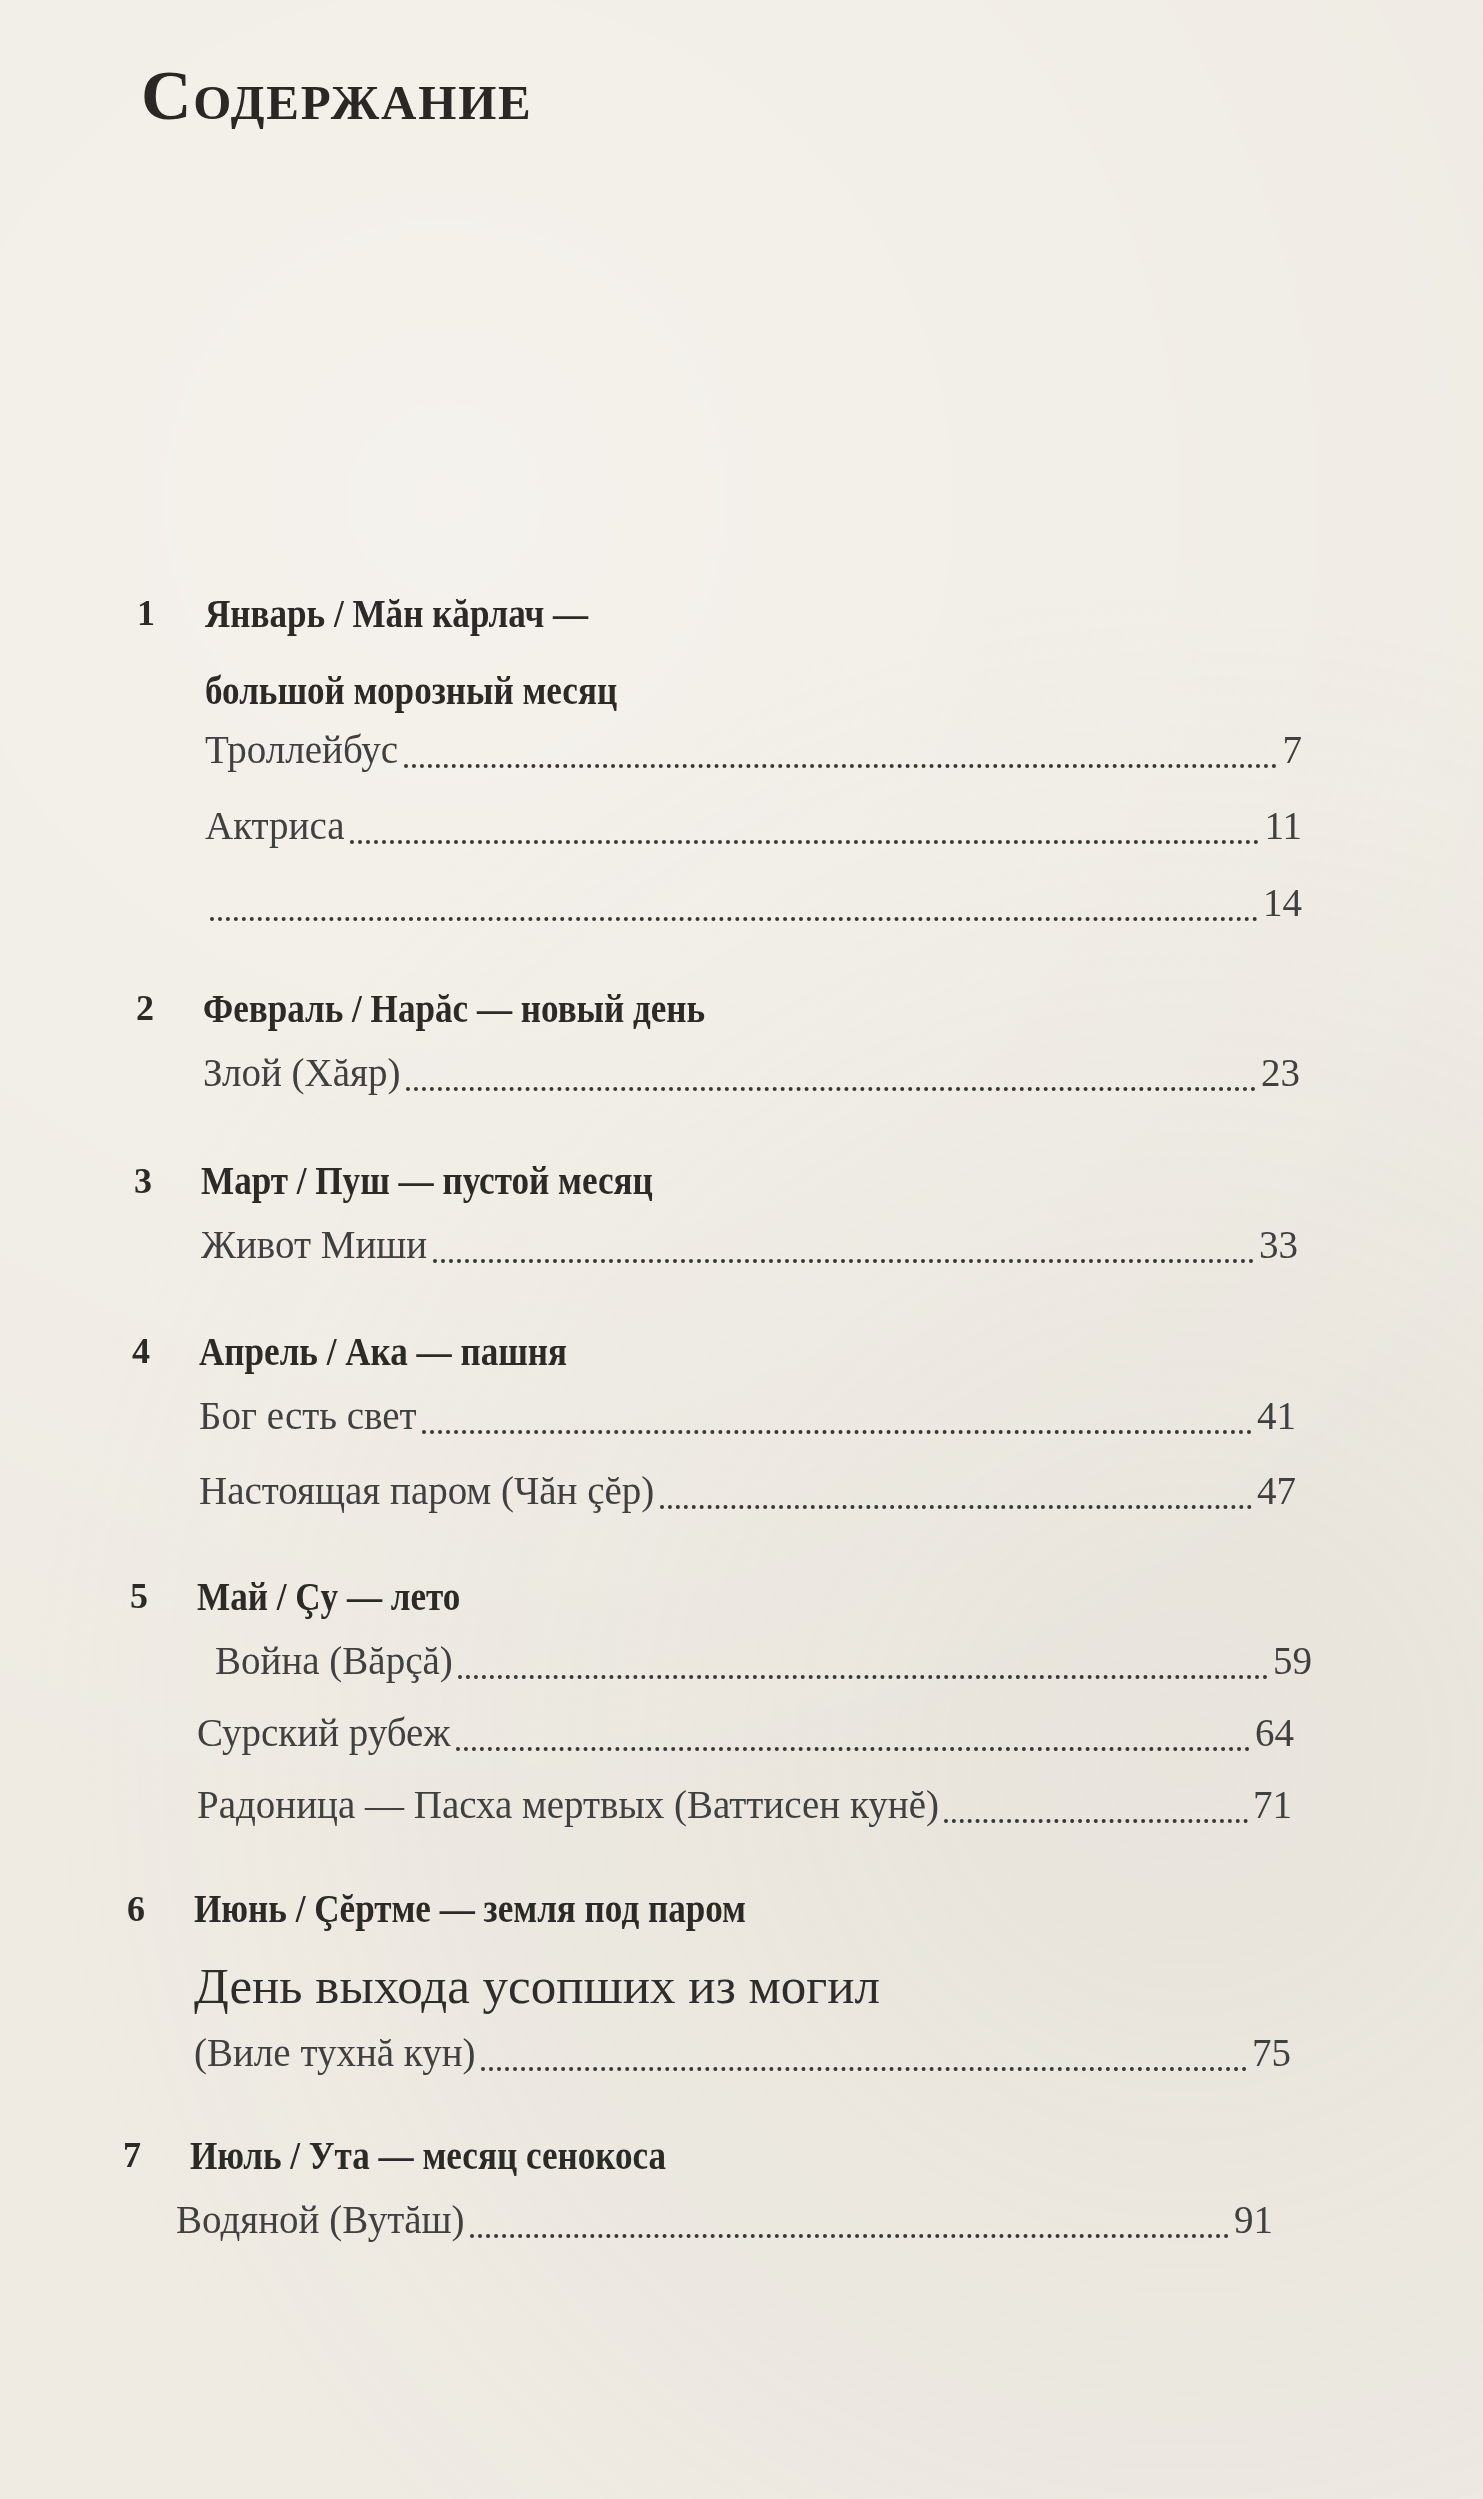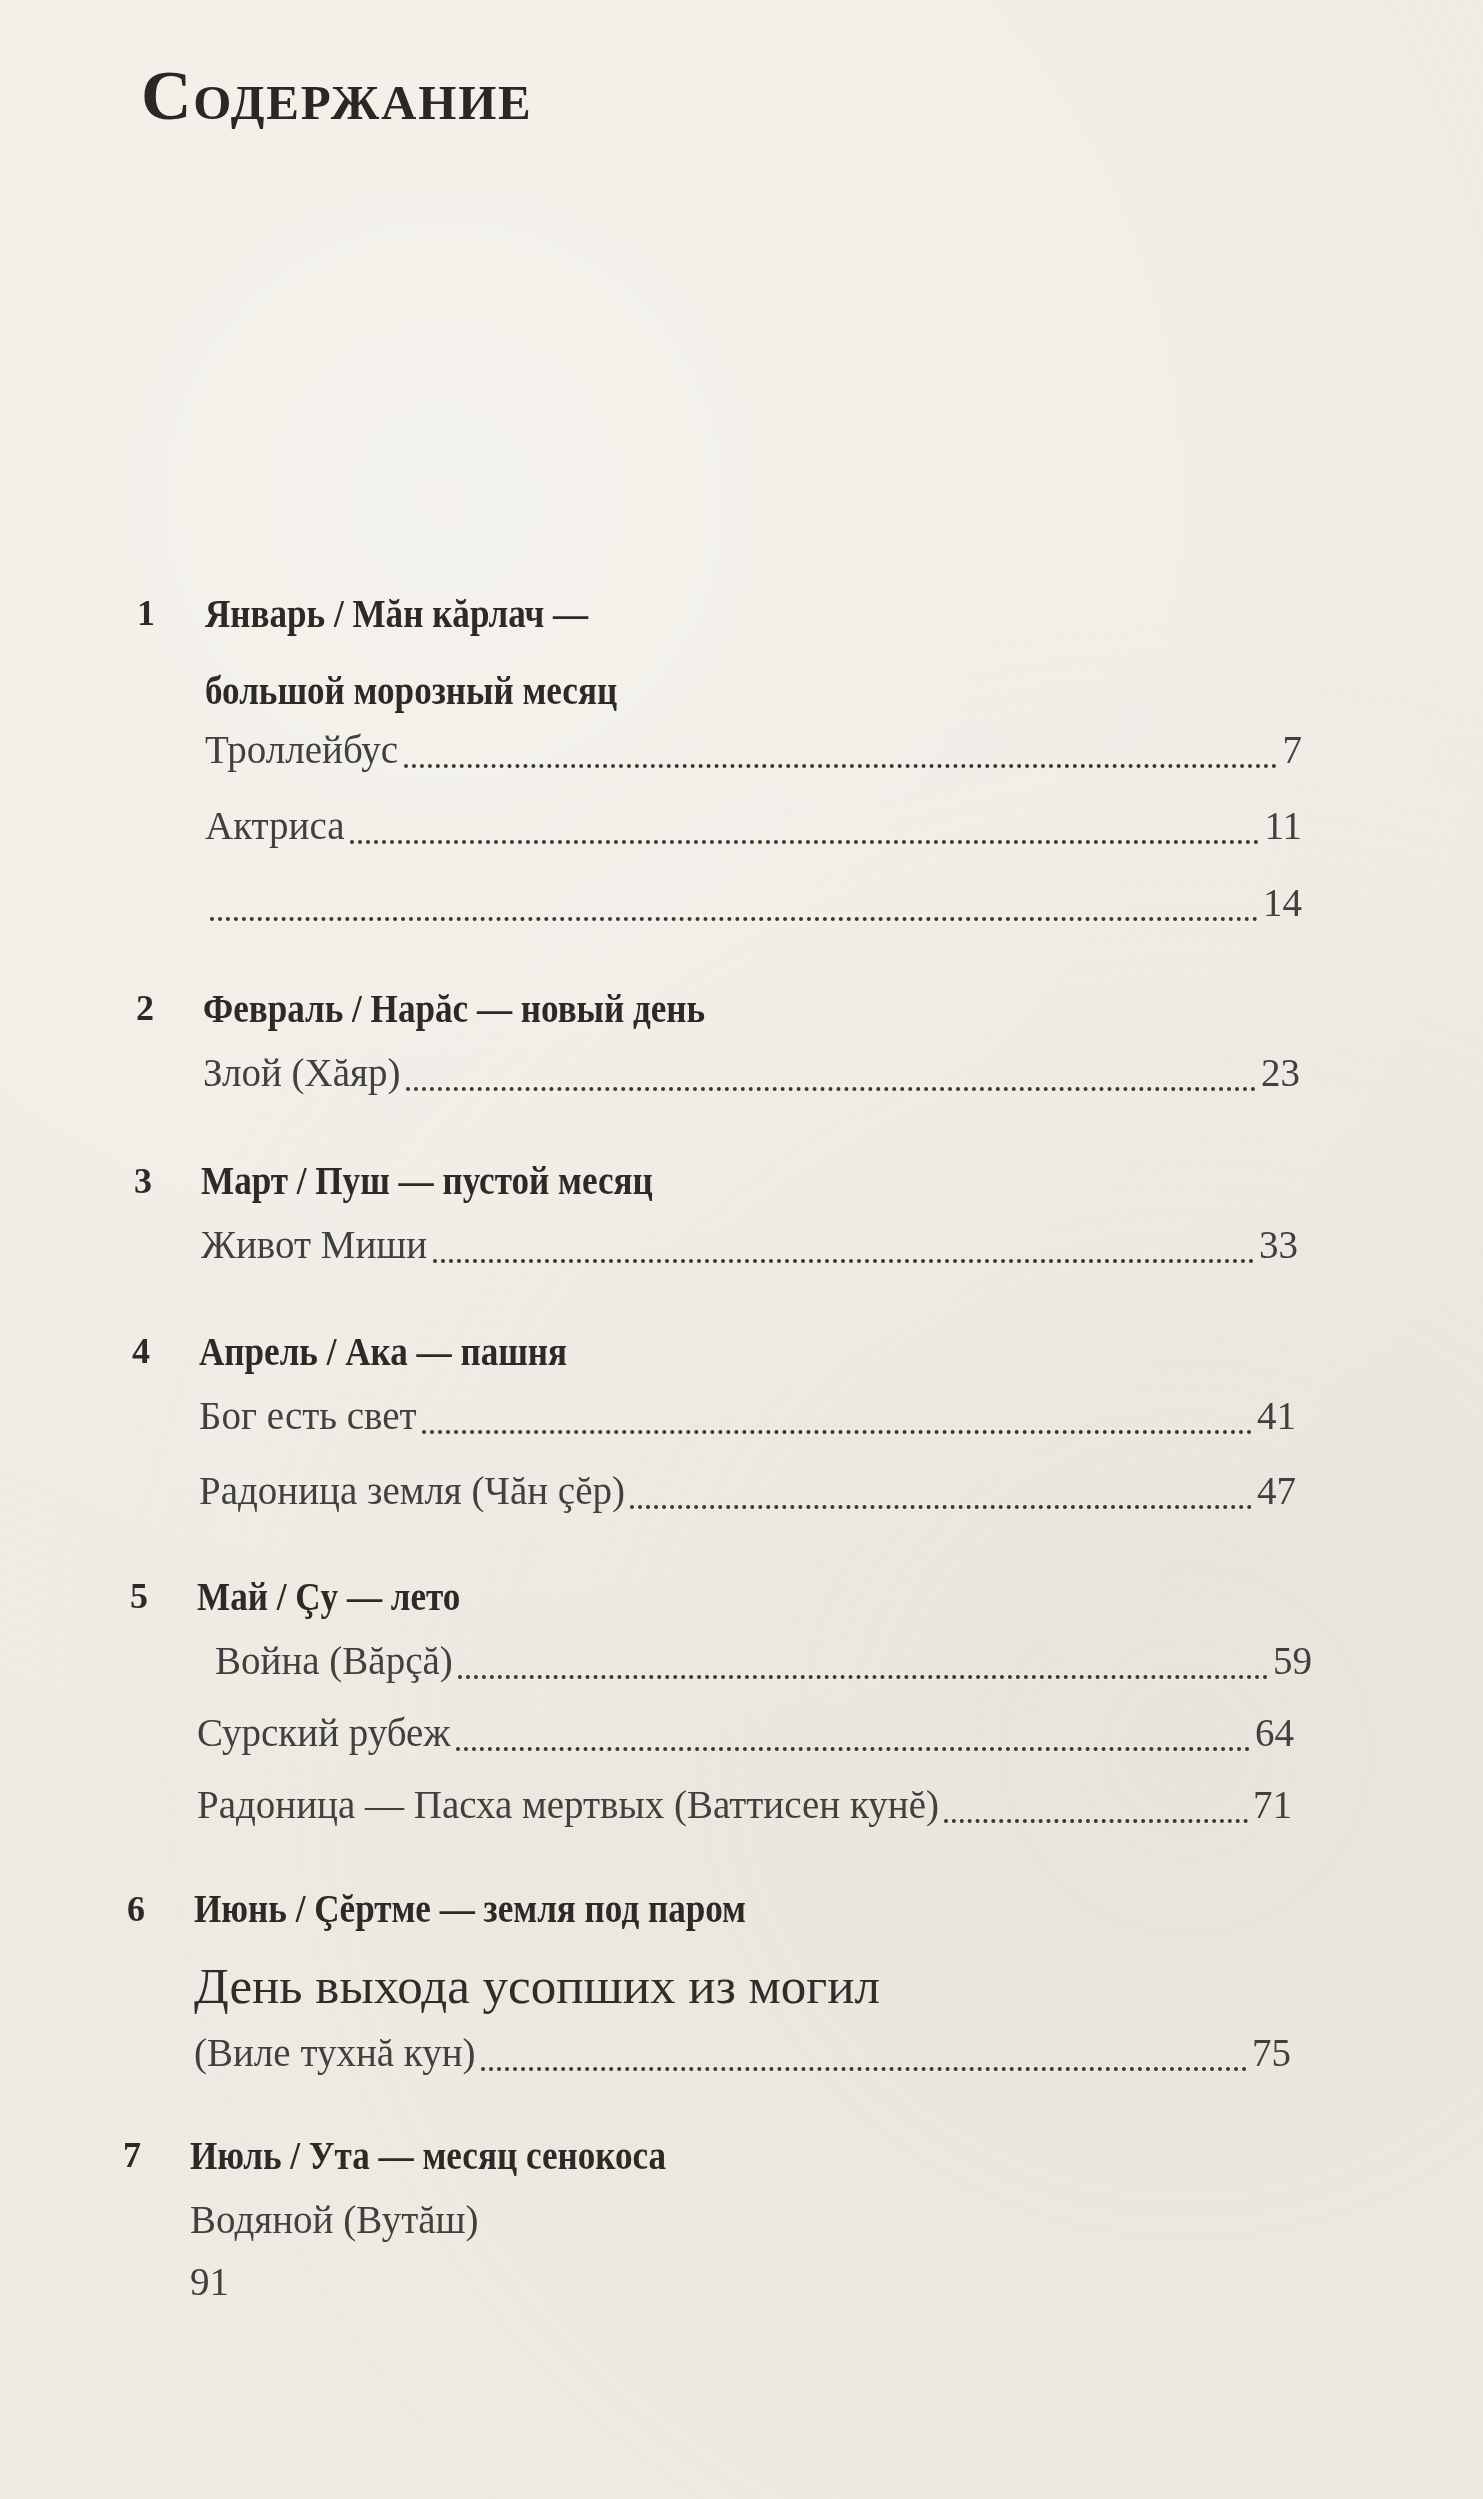--- a/index.html
+++ b/index.html
@@ -95,21 +95,21 @@
 
     <div>
       <div class="ch-num" style="left:132px; top:1330px;">4</div>
       <div class="ch-title" style="left:199px; top:1314px;">Апрель / Ака — пашня</div>
       <div class="entry" style="left:199px; top:1393px; width:1097px;">
         <span class="etitle">Бог есть свет</span>
         <span class="dots"></span>
         <span class="page-num">41</span>
       </div>
       <div class="entry" style="left:199px; top:1468px; width:1097px;">
-        <span class="etitle">Радоница земля (Чăн çĕр)</span>
+        <span class="etitle">Настоящая паром (Чăн çĕр)</span>
         <span class="dots"></span>
         <span class="page-num">47</span>
       </div>
     </div>
 
     <div>
       <div class="ch-num" style="left:130px; top:1575px;">5</div>
       <div class="ch-title" style="left:197px; top:1559px;">Май / Çу — лето</div>
       <div class="entry" style="left:215px; top:1638px; width:1097px;">
         <span class="etitle">Война (Вăрçă)</span>
@@ -135,21 +135,21 @@
       <div class="entry" style="left:194px; top:2030px; width:1097px;">
         <span class="etitle">(Виле тухнă кун)</span>
         <span class="dots"></span>
         <span class="page-num">75</span>
       </div>
     </div>
 
     <div>
       <div class="ch-num" style="left:123px; top:2134px;">7</div>
       <div class="ch-title" style="left:190px; top:2118px;">Июль / Ута — месяц сенокоса</div>
-      <div class="entry" style="left:190px; top:2197px; width:1097px;flex-direction:column;">
+      <div class="entry" style="left:176px; top:2197px; width:1097px;">
         <span class="etitle">Водяной (Вутăш)</span>
         <span class="dots"></span>
         <span class="page-num">91</span>
       </div>
     </div>
 
   </div>
 </div>
 
 

